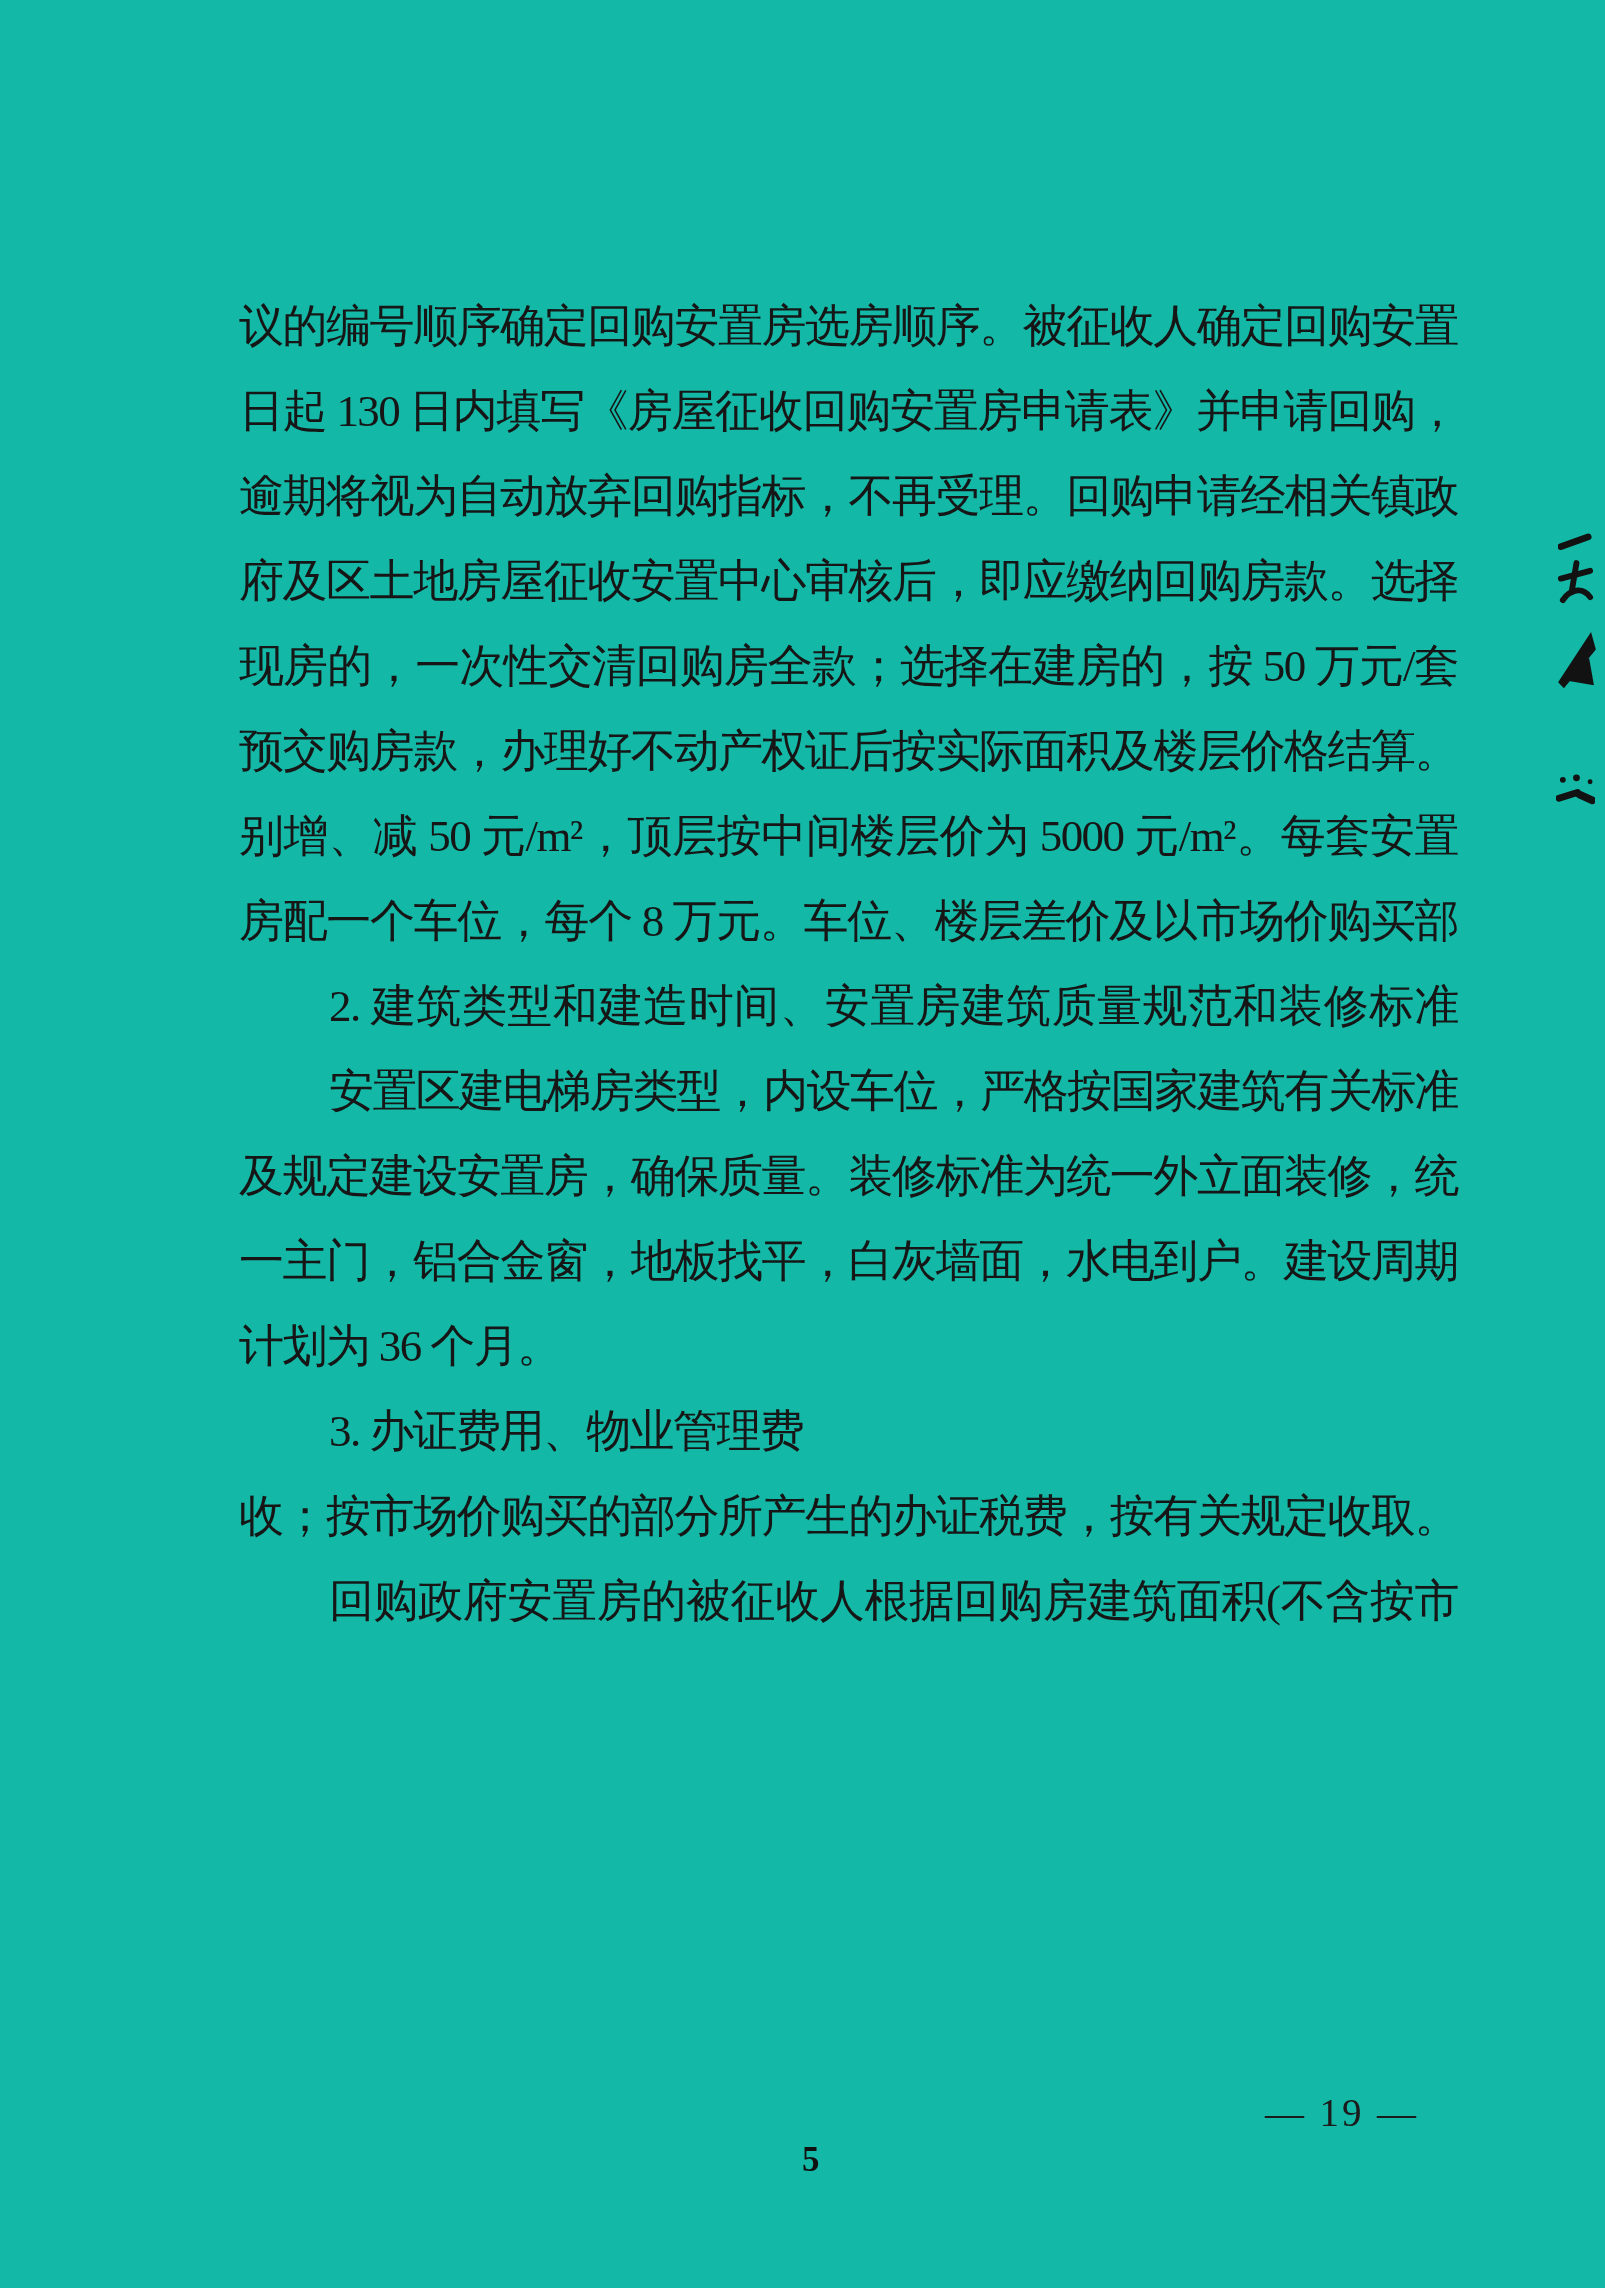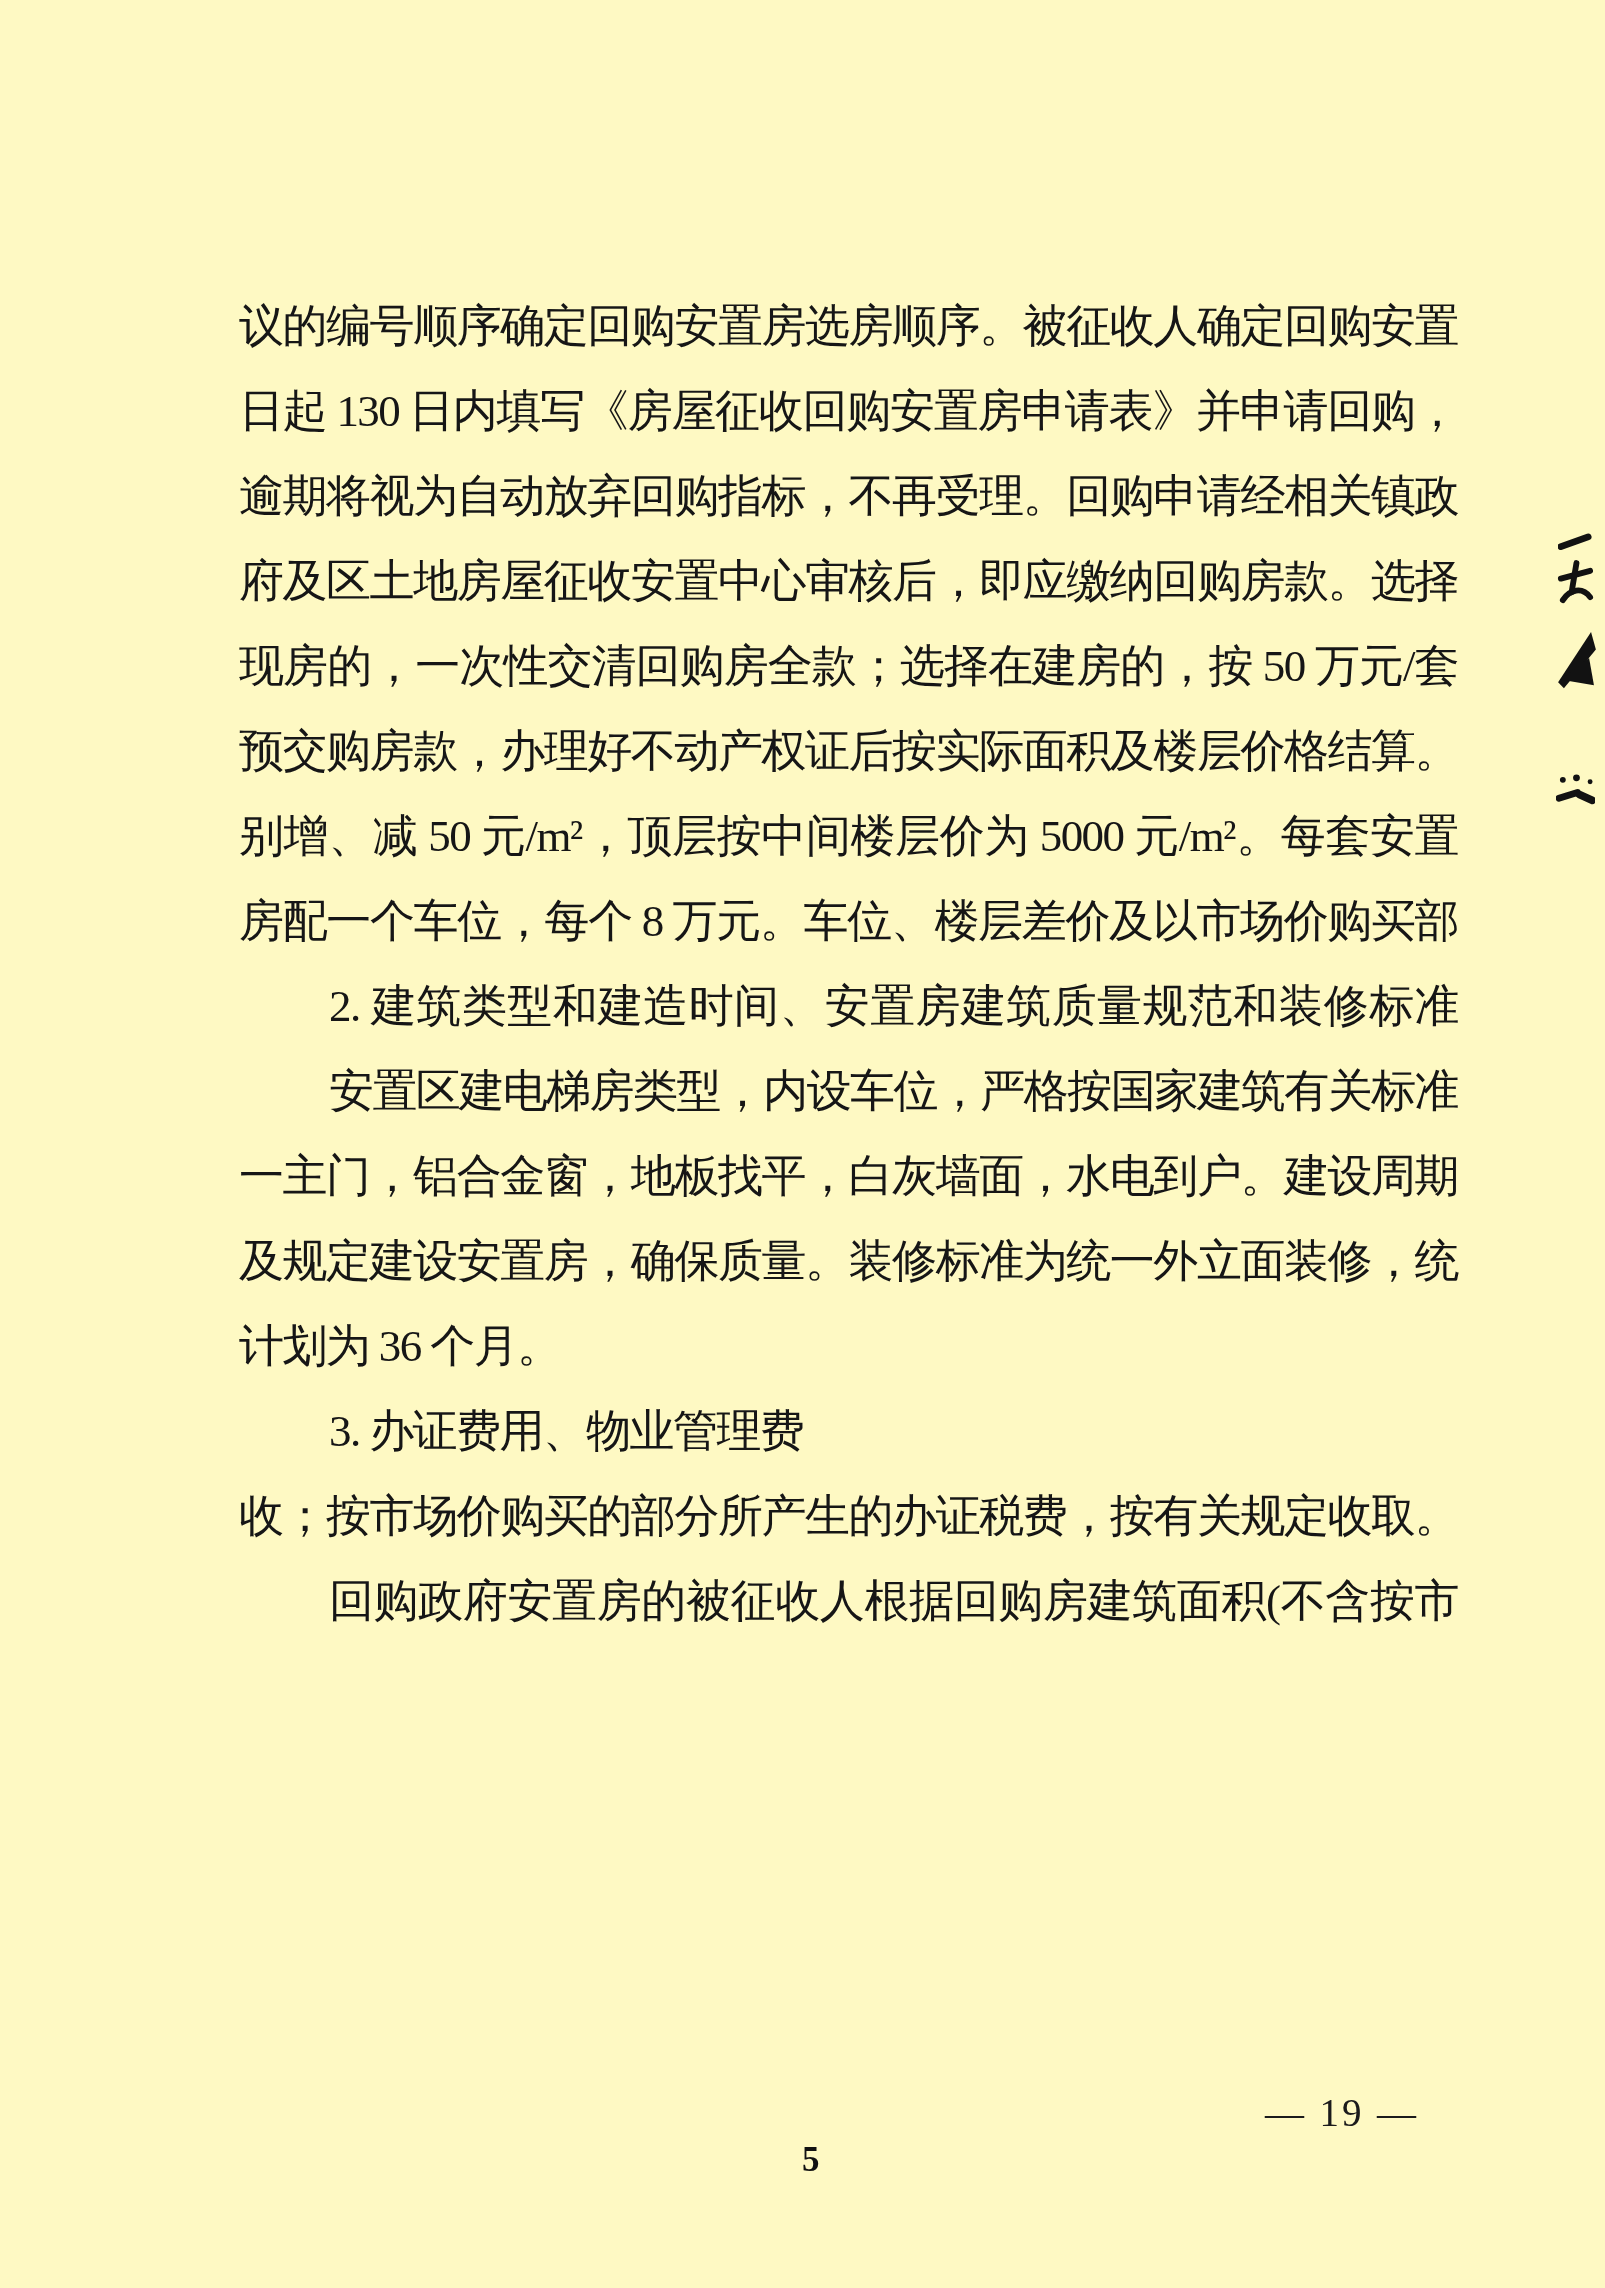--- a/index.html
+++ b/index.html
@@ -1,20 +1,20 @@
 <!DOCTYPE html>
 <html><head>
 <meta charset="utf-8">
 <style>
   html, body { margin: 0; padding: 0; background: #e8e8e8; }
   .page {
     position: relative;
     width: 1605px;
     height: 2289px;
-    background: #fef9c3;
+    background: #14b8a6;
     overflow: hidden;
     font-family: "Liberation Serif", serif;
     color: #161616;
   }
   .text-block {
     position: absolute;
     left: 239px;
     top: 284px;
     width: 1219px;
   }
@@ -61,22 +61,22 @@
     <div class="line j">议的编号顺序确定回购安置房选房顺序。被征收人确定回购安置</div>
     <div class="line j">日起 130 日内填写《房屋征收回购安置房申请表》并申请回购，</div>
     <div class="line j">逾期将视为自动放弃回购指标，不再受理。回购申请经相关镇政</div>
     <div class="line j">府及区土地房屋征收安置中心审核后，即应缴纳回购房款。选择</div>
     <div class="line j">现房的，一次性交清回购房全款；选择在建房的，按 50 万元/套</div>
     <div class="line j">预交购房款，办理好不动产权证后按实际面积及楼层价格结算。</div>
     <div class="line j">别增、减 50 元/m²，顶层按中间楼层价为 5000 元/m²。每套安置</div>
     <div class="line j">房配一个车位，每个 8 万元。车位、楼层差价及以市场价购买部</div>
     <div class="line ind j">2. 建筑类型和建造时间、安置房建筑质量规范和装修标准</div>
     <div class="line ind j">安置区建电梯房类型，内设车位，严格按国家建筑有关标准</div>
+    <div class="line j">及规定建设安置房，确保质量。装修标准为统一外立面装修，统</div>
     <div class="line j">一主门，铝合金窗，地板找平，白灰墙面，水电到户。建设周期</div>
-    <div class="line j">及规定建设安置房，确保质量。装修标准为统一外立面装修，统</div>
     <div class="line">计划为 36 个月。</div>
     <div class="line ind">3. 办证费用、物业管理费</div>
     <div class="line j">收；按市场价购买的部分所产生的办证税费，按有关规定收取。</div>
     <div class="line ind j">回购政府安置房的被征收人根据回购房建筑面积(不含按市</div>
   </div>
 
   <svg class="ink" style="left:1558px; top:532px;" width="35" height="19.5" viewBox="0 0 36 20">
     <path d="M3 15 L31 5" stroke="#121212" stroke-width="7" stroke-linecap="round" fill="none"></path>
   </svg>
 

